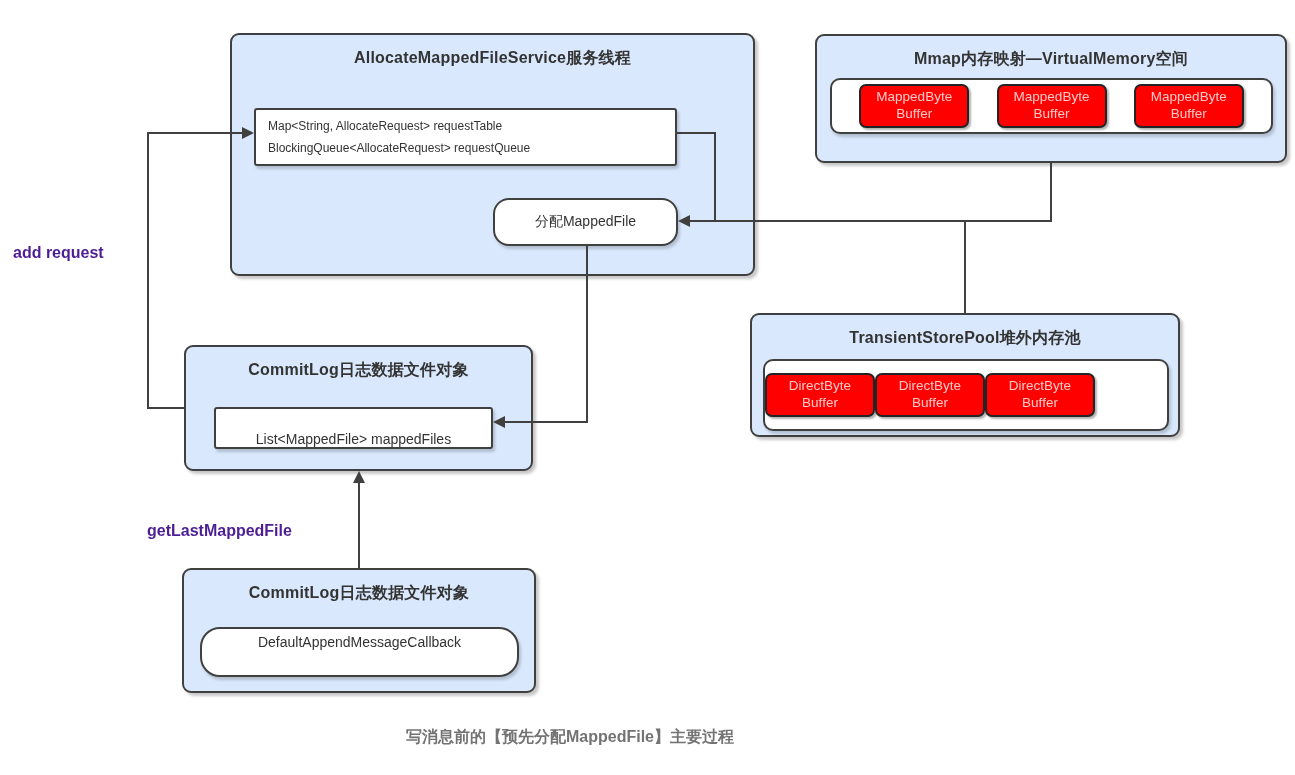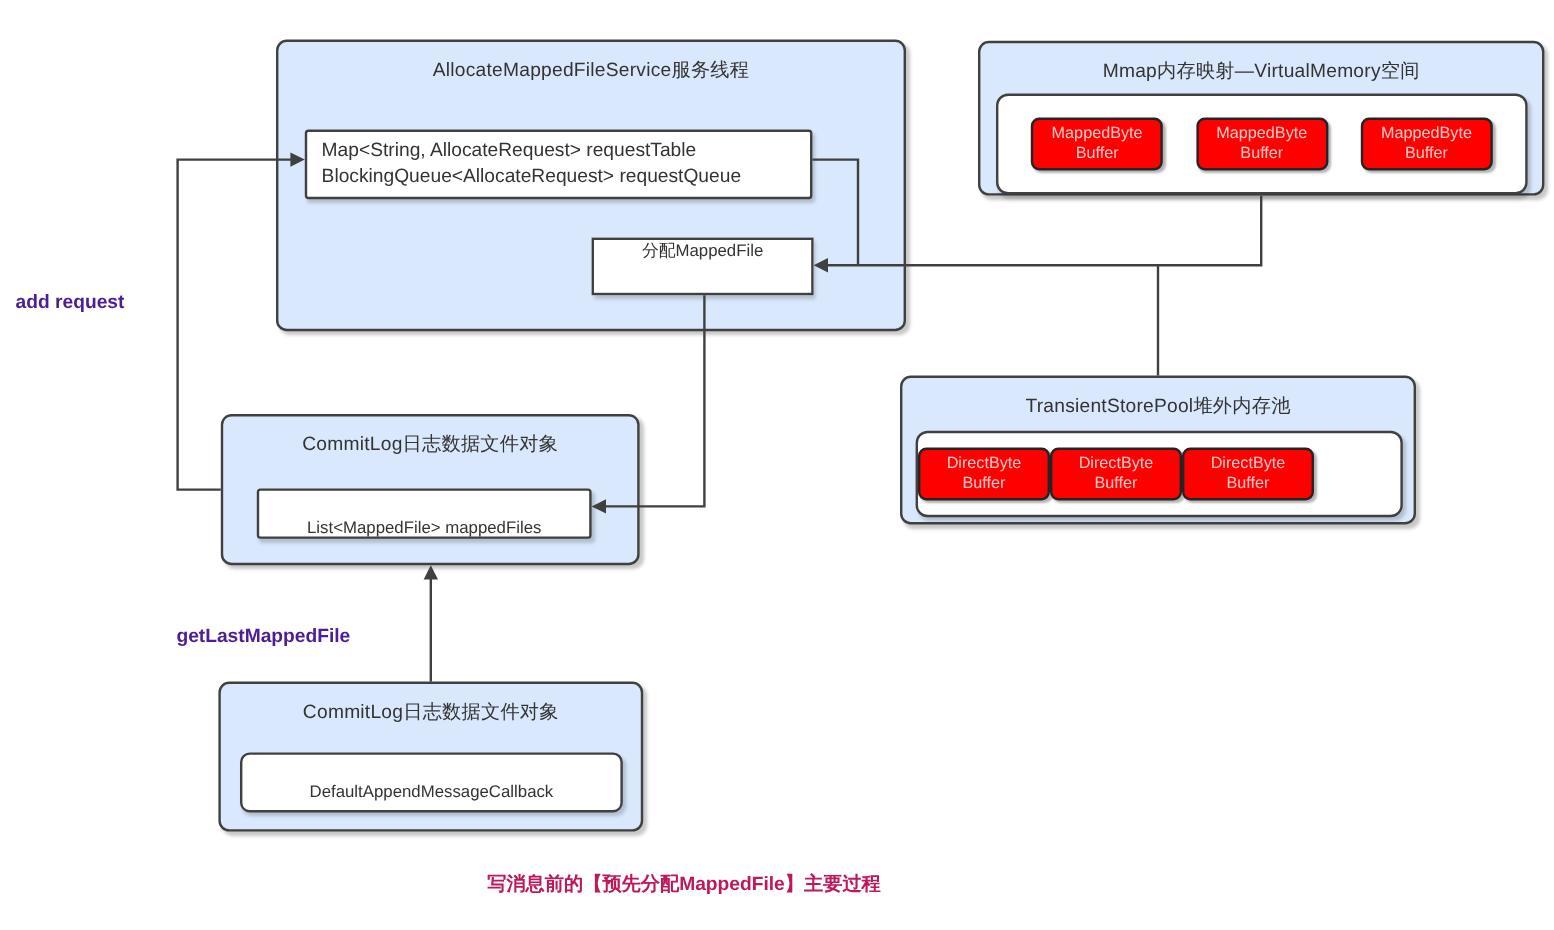--- a/index.html
+++ b/index.html
@@ -5,50 +5,50 @@
   html,body{margin:0;padding:0;background:#ffffff;}
   .canvas{
     position:relative;width:1295px;height:775px;background:#ffffff;overflow:hidden;
     font-family:"Liberation Sans","DejaVu Sans",sans-serif;color:#333333;
   }
   .bluebox{
     position:absolute;background:#d9e8fc;border:2px solid #404040;border-radius:9px;
     box-shadow:3px 3px 3px rgba(0,0,0,0.22);box-sizing:border-box;
   }
   .box-title{
-    font-weight:normal;font-size:16px;color:#333333;text-align:center;padding-top:13px;
+    font-weight:bold;font-size:16px;color:#333333;text-align:center;padding-top:13px;
     letter-spacing:0.2px;white-space:nowrap;
   }
   .whitebox{
     position:absolute;background:#ffffff;border:2px solid #404040;box-sizing:border-box;
     box-shadow:2px 3px 3px rgba(0,0,0,0.18);color:#333333;
   }
   #request-table{left:254px;top:108px;width:423px;height:58px;border-radius:3px;
-    font-size:16px;line-height:22px;padding:5px 0 0 12px;white-space:nowrap;}
-  #allocate-action{left:493px;top:198px;width:185px;height:48px;border-radius:0;
-    display:flex;justify-content:center;font-size:14px;}
-  #mmap-inner{left:830px;top:78px;width:443px;height:84px;border-radius:10px;
+    font-size:12px;line-height:22px;padding:5px 0 0 12px;white-space:nowrap;}
+  #allocate-action{left:493px;top:198px;width:185px;height:48px;border-radius:16px;
+    display:flex;align-items:center;justify-content:center;font-size:14px;}
+  #mmap-inner{left:830px;top:78px;width:443px;height:56px;border-radius:10px;
     display:flex;align-items:center;justify-content:space-evenly;}
   #transient-inner{left:763px;top:359px;width:406px;height:72px;border-radius:10px;
     display:flex;align-items:center;justify-content:flex-start;}
   #list-box{left:214px;top:407px;width:279px;height:42px;border-radius:3px;
     display:flex;align-items:flex-end;justify-content:center;font-size:14px;}
-  #callback-box{left:200px;top:627px;width:319px;height:50px;border-radius:8px;
-    text-align:center;font-size:14px;line-height:21px;padding-top:20px;}
+  #callback-box{left:200px;top:627px;width:319px;height:50px;border-radius:20px;
+    text-align:center;font-size:14px;line-height:21px;padding-top:3px;}
   .buffer{
     width:110px;height:44px;background:#ff0000;border:2px solid #242424;border-radius:7px;
     color:#ffc9c9;font-size:13.5px;text-align:center;display:flex;align-items:center;
     justify-content:center;line-height:1.25;padding:0 5px;box-sizing:border-box;
     box-shadow:2px 2px 2px rgba(0,0,0,0.3);
   }
   .edge-label{position:absolute;font-weight:bold;font-size:16px;color:#4c1d95;white-space:nowrap;}
   #label-add-request{left:13px;top:244px;}
   #label-get-last{left:147px;top:522px;}
   #caption{position:absolute;left:220px;top:727px;width:700px;text-align:center;
-    font-weight:bold;font-size:16px;color:#be185d;}
+    font-weight:bold;font-size:16px;color:#737373;}
   #connectors{position:absolute;left:0;top:0;z-index:5;pointer-events:none;}
 </style>
 </head>
 <body>
 
 <div class="canvas">
 
   <div class="bluebox" style="left:230px;top:33px;width:525px;height:243px;">
     <div class="box-title">AllocateMappedFileService服务线程</div>
   </div>

